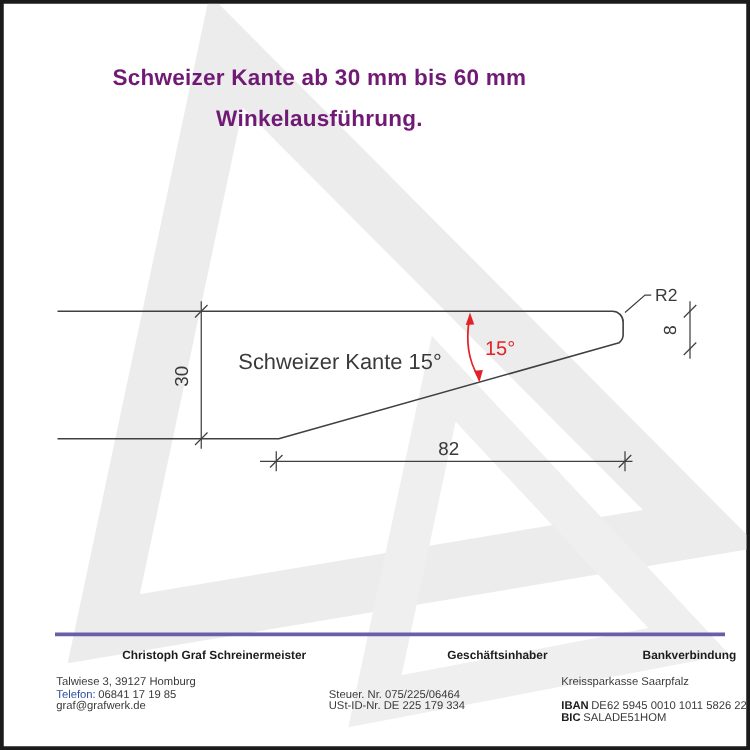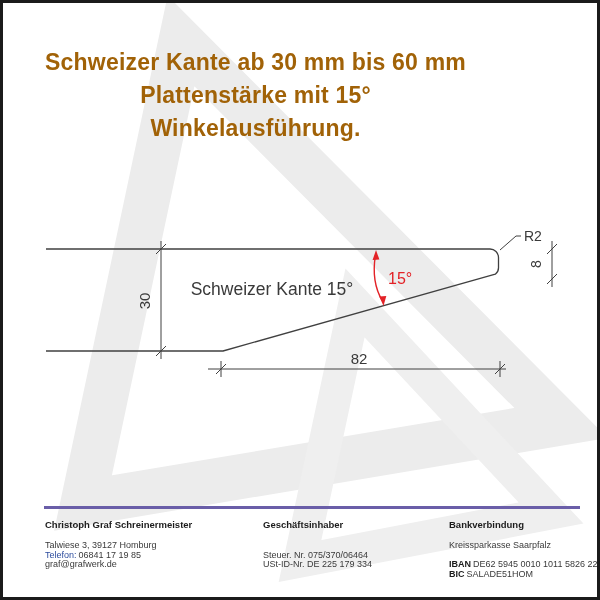--- a/index.html
+++ b/index.html
@@ -6,30 +6,30 @@
   #page{
     position:relative; width:600px; height:600px; background:#ffffff;
     border:3px solid #1b1b1b; box-sizing:border-box; overflow:hidden;
     font-family:"Liberation Sans", sans-serif;
   }
   
   .layer{position:absolute; left:0; top:0; width:600px; height:600px;}
   
   #title{
     position:absolute; top:43px; left:0; width:505px; text-align:center;
-    color:#a16207; font-weight:bold; font-size:23px; line-height:33px;
+    color:#701a75; font-weight:bold; font-size:18px; line-height:33px;
     letter-spacing:0.2px;
   }
   
   #footer-divider{
     position:absolute; left:41px; top:503px; width:536px; height:3px;
     background:#6a5ea8;
   }
   .fcol{position:absolute; top:517px; font-size:9px; line-height:9.4px; color:#3a3a3a;}
-  .fcol .fhead{font-size:9.5px; font-weight:bold; color:#1c1c1c; margin-bottom:12px;}
+  .fcol .fhead{font-size:9.5px; font-weight:bold; color:#1c1c1c; margin-bottom:12px;text-align:right;}
   .fcol .fline{white-space:nowrap;}
   .fcol .blank{height:9.4px;}
   #fcol-company{left:42px; width:200px;}
   #fcol-owner{left:260px; width:175px;}
   #fcol-bank{left:446px; width:140px;}
   .lbl-blue{color:#2d4d9e;}
   .lbl-bold{font-weight:bold; color:#1c1c1c;margin-top:18px;}
   .val{margin-left:2px;}
   svg text{font-family:"Liberation Sans", sans-serif;}
 </style>
@@ -78,37 +78,36 @@
       <path d="M373 247 L369.6 257 L376.4 256.6 Z" fill="#e32227"></path>
       <path d="M380.5 303 L376.3 293.6 L383.3 293 Z" fill="#e32227"></path>
     </g>
     <text x="385" y="281" font-size="16" fill="#e32227">15°</text>
 
     <text x="269" y="292" text-anchor="middle" font-size="17.5" fill="#3a3a3a">Schweizer Kante 15°</text>
   </svg>
 
   <div id="title">
     <div>Schweizer Kante ab 30 mm bis 60 mm</div>
-    <div>Plattenstärke mit 15°</div>
     <div>Winkelausführung.</div>
   </div>
 
   <div id="footer-divider"></div>
 
   <div id="fcol-company" class="fcol">
     <div class="fhead">Christoph Graf Schreinermeister</div>
     <div class="fline">Talwiese 3, 39127 Homburg</div>
     <div class="fline"><span class="lbl-blue">Telefon:</span><span class="val">06841 17 19 85</span></div>
     <div class="fline">graf@grafwerk.de</div>
   </div>
 
   <div id="fcol-owner" class="fcol">
     <div class="fhead">Geschäftsinhaber</div>
     <div class="blank"></div>
-    <div class="fline">Steuer. Nr. 075/370/06464</div>
+    <div class="fline">Steuer. Nr. 075/225/06464</div>
     <div class="fline">USt-ID-Nr. DE 225 179 334</div>
   </div>
 
   <div id="fcol-bank" class="fcol">
     <div class="fhead">Bankverbindung</div>
     <div class="fline">Kreissparkasse Saarpfalz</div>
     <div class="blank"></div>
     <div class="fline"><span class="lbl-bold">IBAN</span><span class="val">DE62 5945 0010 1011 5826 22</span></div>
     <div class="fline"><span class="lbl-bold">BIC</span><span class="val">SALADE51HOM</span></div>
   </div>

